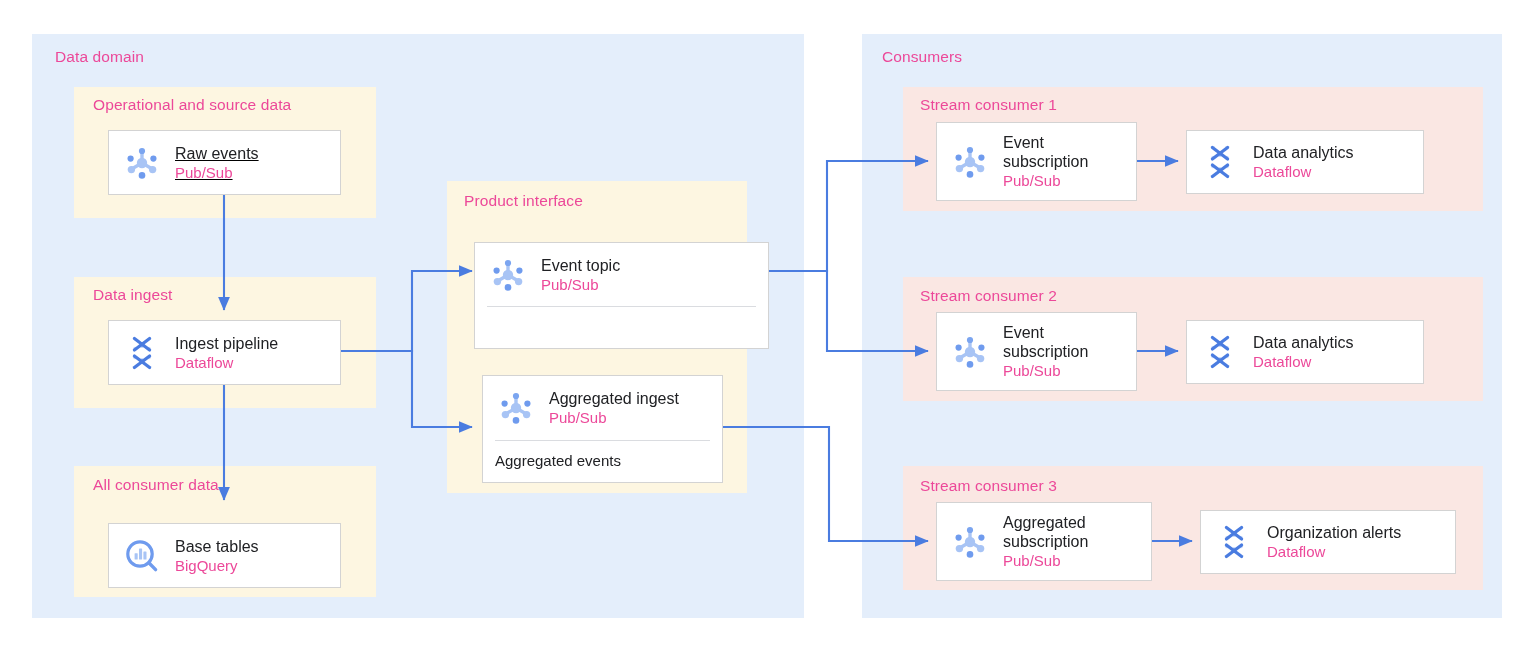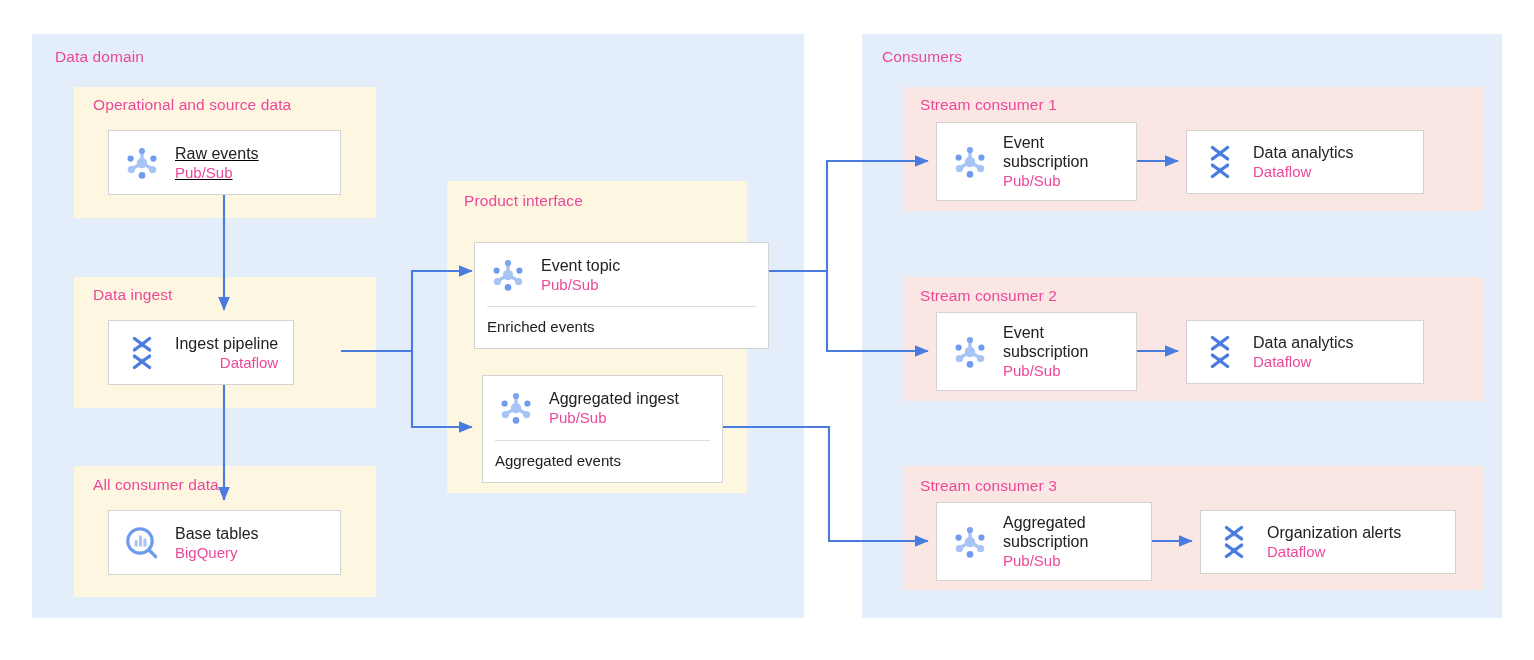--- a/index.html
+++ b/index.html
@@ -190,21 +190,21 @@
           <circle cx="20" cy="32.4" r="3.3" fill="#6f9bee"></circle>
         </svg>
       </span>
       <span class="card-text">
         <span class="card-title">Raw events</span>
         <span class="card-sub">Pub/Sub</span>
       </span>
     </div>
   </div>
 
-  <div class="card" style="left:108px; top:320px; width:186px; height:65px;text-align:right;">
+  <div class="card" style="left:108px; top:320px; width:233px; height:65px;">
     <div class="card-main">
       <span class="card-icon">
         <svg width="40" height="40" viewBox="0 0 40 40">
           <g fill="#c5d8fa">
             <circle cx="13.2" cy="15.6" r="1.9"></circle>
             <circle cx="26.8" cy="15.6" r="1.9"></circle>
             <circle cx="13.2" cy="24.4" r="1.9"></circle>
             <circle cx="26.8" cy="24.4" r="1.9"></circle>
             <circle cx="20" cy="13.2" r="1.9"></circle>
             <circle cx="20" cy="26.8" r="1.9"></circle>
@@ -221,21 +221,21 @@
           </g>
         </svg>
       </span>
       <span class="card-text">
         <span class="card-title">Ingest pipeline</span>
         <span class="card-sub">Dataflow</span>
       </span>
     </div>
   </div>
 
-  <div class="card" style="left:108px; top:510px; width:233px; height:65px;">
+  <div class="card" style="left:108px; top:523px; width:233px; height:65px;">
     <div class="card-main">
       <span class="card-icon">
         <svg width="40" height="40" viewBox="0 0 40 40">
           <circle cx="18" cy="18" r="12.2" fill="none" stroke="#6f9bee" stroke-width="3.2"></circle>
           <g fill="#a8c4f5">
             <rect x="12.6" y="17.2" width="3.1" height="6.4" rx="0.6"></rect>
             <rect x="17.0" y="12.4" width="3.1" height="11.2" rx="0.6"></rect>
             <rect x="21.4" y="15.4" width="3.1" height="8.2" rx="0.6"></rect>
           </g>
           <line x1="26.8" y1="26.8" x2="33.6" y2="33.6" stroke="#6f9bee" stroke-width="3.4" stroke-linecap="round"></line>
@@ -265,21 +265,20 @@
           <circle cx="9.4" cy="26.6" r="3.7" fill="#a8c4f5"></circle>
           <circle cx="20" cy="32.4" r="3.3" fill="#6f9bee"></circle>
         </svg>
       </span>
       <span class="card-text">
         <span class="card-title">Event topic</span>
         <span class="card-sub">Pub/Sub</span>
       </span>
     </div>
     <div class="card-divider"></div>
-    <div class="card-footer">Enriched events</div>
   </div>
 
   <div class="card" style="left:482px; top:375px; width:241px; height:108px;">
     <div class="card-main" style="flex:0 0 64px;">
       <span class="card-icon">
         <svg width="40" height="40" viewBox="0 0 40 40">
           <g stroke="#a8c4f5" stroke-width="3.4" stroke-linecap="round">
             <line x1="20" y1="20" x2="20" y2="9"></line>
             <line x1="20" y1="20" x2="29.5" y2="25.5"></line>
             <line x1="20" y1="20" x2="10.5" y2="25.5"></line>

